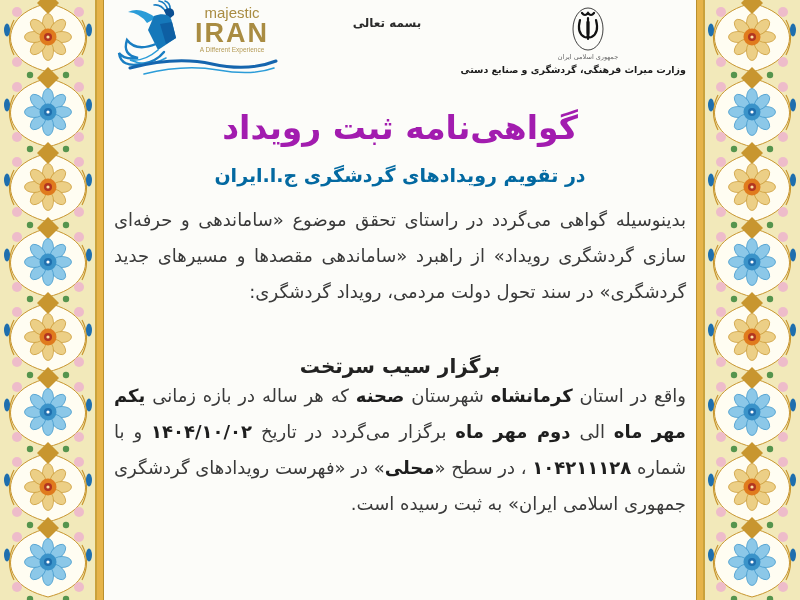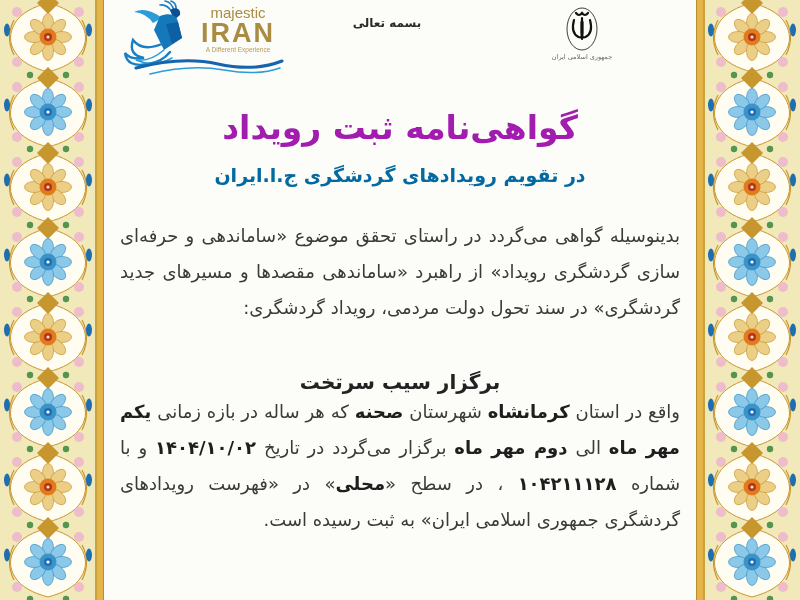--- a/index.html
+++ b/index.html
@@ -6,21 +6,21 @@
   .page {
     position:relative; width:800px; height:600px; overflow:hidden;
     display:flex; background:var(--c-paper,#fcfcf9);
     font-family:"DejaVu Sans", sans-serif;
   }
   .border-strip { width:104px; height:600px; flex:none; }
   .border-strip svg { display:block; }
   .border-strip.right svg { transform:scaleX(-1); }
 
   .content {
-    flex:1; box-sizing:border-box; padding:0 16px;
+    flex:1; box-sizing:border-box; padding:0 10px;
     direction:rtl; color:var(--c-ink,#3a3a3a);
   }
 
   
   .header { direction:ltr; display:flex; align-items:flex-start; height:86px; }
   .logo-col { width:170px; flex:none; }
   .bismillah-col { flex:1; text-align:center; padding-top:16px;
     font-size:12px; font-weight:bold; color:#2b2b2b; }
   .emblem-col { width:196px; flex:none; text-align:center; direction:rtl; padding-top:4px; }
   .emblem-col svg { display:block; margin:0 auto; }
@@ -28,21 +28,21 @@
   .ministry-name { font-size:9.5px; font-weight:bold; color:#1c1c1c;
     white-space:nowrap; margin-top:3px; }
 
   
   .title { text-align:center; font-size:33px; font-weight:700;
     color:#a21caf; margin:22px 0 0; letter-spacing:0; }
   .subtitle { text-align:center; font-size:19px; font-weight:bold;
     color:#0369a1; margin-top:17px; }
   .para { font-size:18px; line-height:36px; text-align:justify;
     color:#3a3a3a; margin:0; }
-  .para1 { margin-top:32px; }
+  .para1 { margin-top:16px; }
   .event-name { text-align:center; font-size:20px; font-weight:bold;
     color:#222; margin-top:44px; }
   .para2 { }
   .para b { color:#1e1e1e; }
 </style>
 </head>
 <body>
 
 <div class="page">
 
@@ -134,20 +134,21 @@
         <svg width="62" height="50" viewBox="0 0 62 50">
           <ellipse cx="31" cy="25" rx="15" ry="21" fill="none" stroke="#2a2a2a" stroke-width="0.9"></ellipse>
           <g stroke="#111" stroke-width="2.2" fill="none" stroke-linecap="round">
             <path d="M25 9 q3 4 6 0 q3 4 6 0"></path>
             <path d="M23 16 q-3.5 13 4.5 17 q4 1.5 4 -4 v-11"></path>
             <path d="M39 16 q3.5 13 -4.5 17 q-4 1.5 -4 -4 v-11"></path>
             <path d="M31 14 v21"></path>
           </g>
         </svg>
         <div class="republic-line">جمهوری اسلامی ایران</div>
+        <div class="ministry-name">وزارت میراث فرهنگی، گردشگری و صنایع دستی</div>
       </div>
     </div>
 
     <div class="title">گواهی‌نامه ثبت رویداد</div>
 
     <div class="subtitle">در تقویم رویدادهای گردشگری ج.ا.ایران</div>
 
     <p class="para para1">بدینوسیله گواهی می‌گردد در راستای تحقق موضوع «ساماندهی و حرفه‌ای سازی گردشگری رویداد» از راهبرد «ساماندهی مقصدها و مسیرهای جدید گردشگری» در سند تحول دولت مردمی، رویداد گردشگری:</p>
 
     <div class="event-name">برگزار سیب سرتخت</div>

